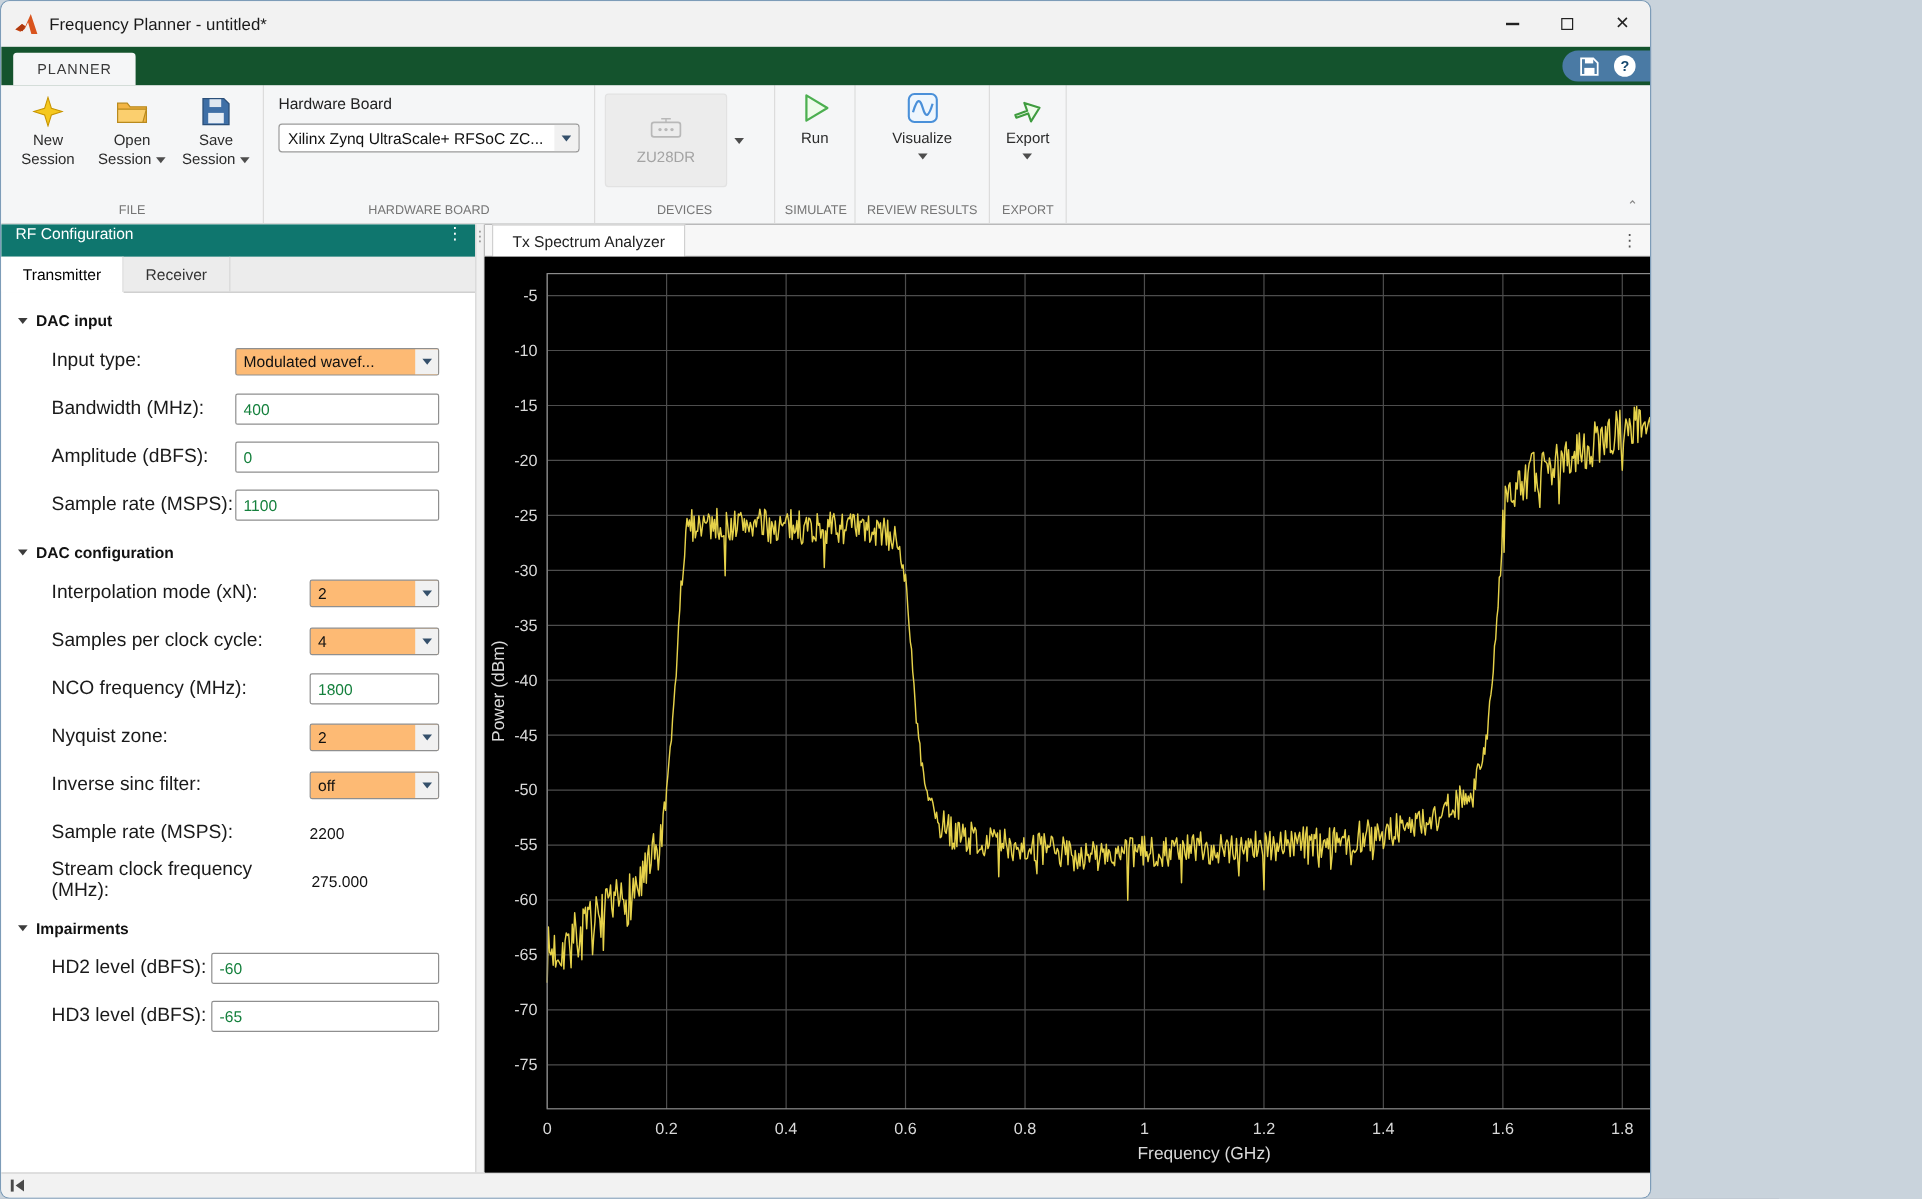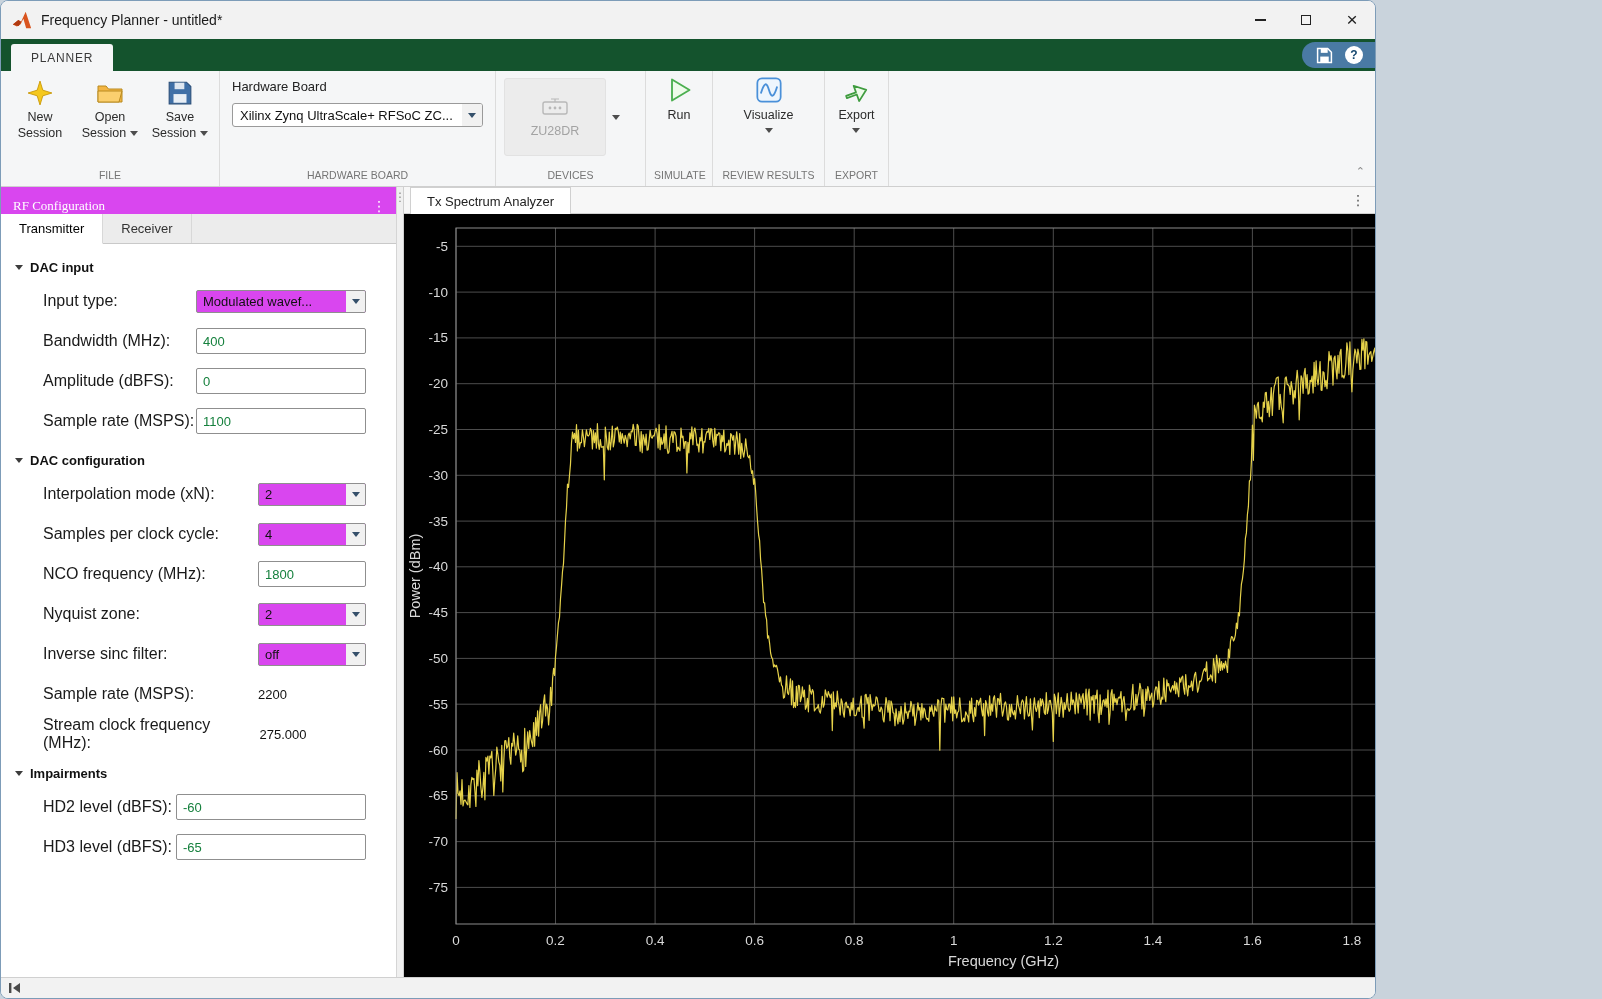--- a/index.html
+++ b/index.html
@@ -65,40 +65,40 @@
   .sec-sim { width:67px; }  .sec-sim .rsec-body { justify-content:center; }
   .sec-rev { width:112px; } .sec-rev .rsec-body { justify-content:center; }
   .sec-exp { width:64px; }  .sec-exp .rsec-body { justify-content:center; }
   .rsec-fill { flex:1; border-right:none; position:relative; }
   .collapse-chevron { position:absolute; right:10px; bottom:8px; color:#8a8a8a; font-size:11px; }
 
   
   .main { flex:1; display:flex; min-height:0; }
 
   .left { width:395px; flex:0 0 auto; display:flex; flex-direction:column; background:#fff; }
-  .lp-header { height:27px; background:#d946ef; color:#fff; display:flex; align-items:flex-end;
-               padding:0 10px 0 12px; font-size:13px; flex:0 0 auto;font-family:Liberation Serif, serif; }
+  .lp-header { height:27px; background:#0f766e; color:#fff; display:flex; align-items:flex-start;
+               padding:0 10px 0 12px; font-size:13px; flex:0 0 auto; }
   .lp-header .t { flex:1; }
   .kebab { color:inherit; font-size:14px; line-height:1; cursor:default; }
   .lp-tabs { height:30px; background:#ececec; display:flex; border-bottom:1px solid #c9c9c9; flex:0 0 auto; }
   .lp-tab { padding:0 18px; display:flex; align-items:center; font-size:13px; color:#333;
             border-right:1px solid #d8d8d8; cursor:default; }
   .lp-tab.active { background:#fff; color:#000; margin-bottom:-1px; border-bottom:1px solid #fff; }
   .lp-content { flex:1; overflow:hidden; padding-top:4px; }
 
   .sec-h { display:flex; align-items:center; gap:7px; padding:12px 0 6px 14px;
            font-weight:bold; font-size:13px; color:#111; }
   .tri-down { width:0; height:0; border-left:4px solid transparent; border-right:4px solid transparent;
               border-top:5px solid #3c3c3c; }
   .frow { display:flex; align-items:center; justify-content:space-between;
           margin:0 30px 0 42px; height:40px; }
   .flabel { font-size:16px; color:#1a1a1a; }
   .ctl-input { height:23px; border:1px solid #8f8f8f; border-radius:2px; font-size:13px;
                padding:12px 6px; color:#15803d; background:#fff; font-family:inherit; }
-  .ctl-dd { height:23px; border:1px solid #8f8f8f; border-radius:2px; background:#d946ef;
+  .ctl-dd { height:23px; border:1px solid #8f8f8f; border-radius:2px; background:#fdba74;
             display:flex; align-items:center; overflow:hidden; }
   .ctl-dd .ddval { padding:0 6px; }
   .ctl-dd .ddarrow { width:19px; }
   .ctl-dd .caret, .ddarrow .caret { border-top-color:#35506b; }
   .w170 { width:170px; } .w108 { width:108px; } .w190 { width:190px; }
   .static-val { width:108px; font-size:13px; color:#111; }
 
   .splitter { width:8px; background:#f0f0f0; border-left:1px solid #d5d5d5; border-right:1px solid #cfcfcf;
               display:flex; justify-content:center; align-items:flex-start; flex:0 0 auto; }
   .splitter .dots { color:#8a8a8a; font-size:12px; margin-top:3px; }

